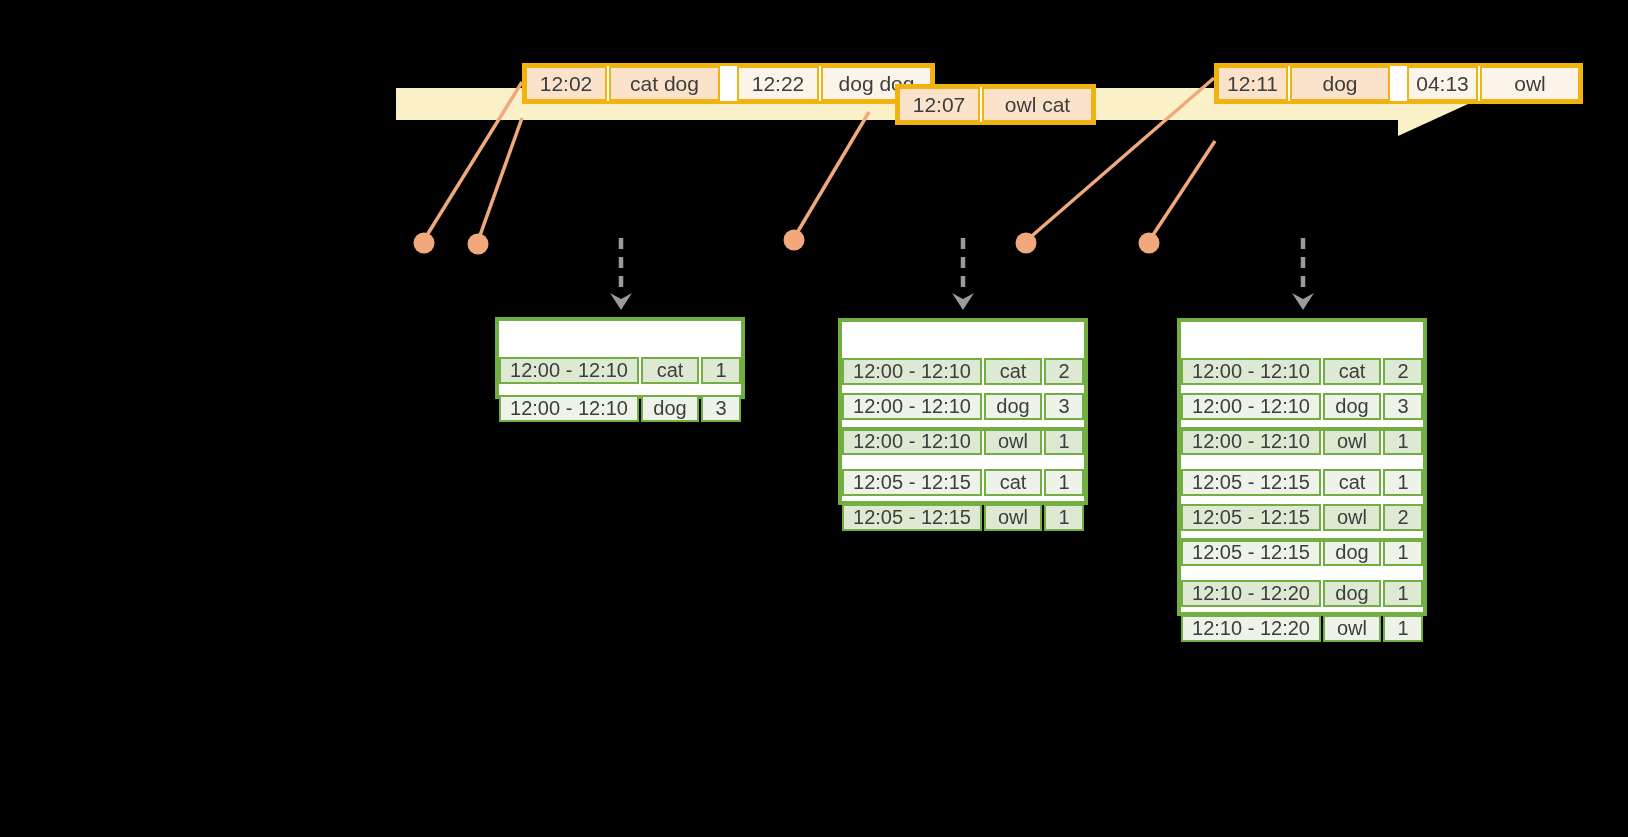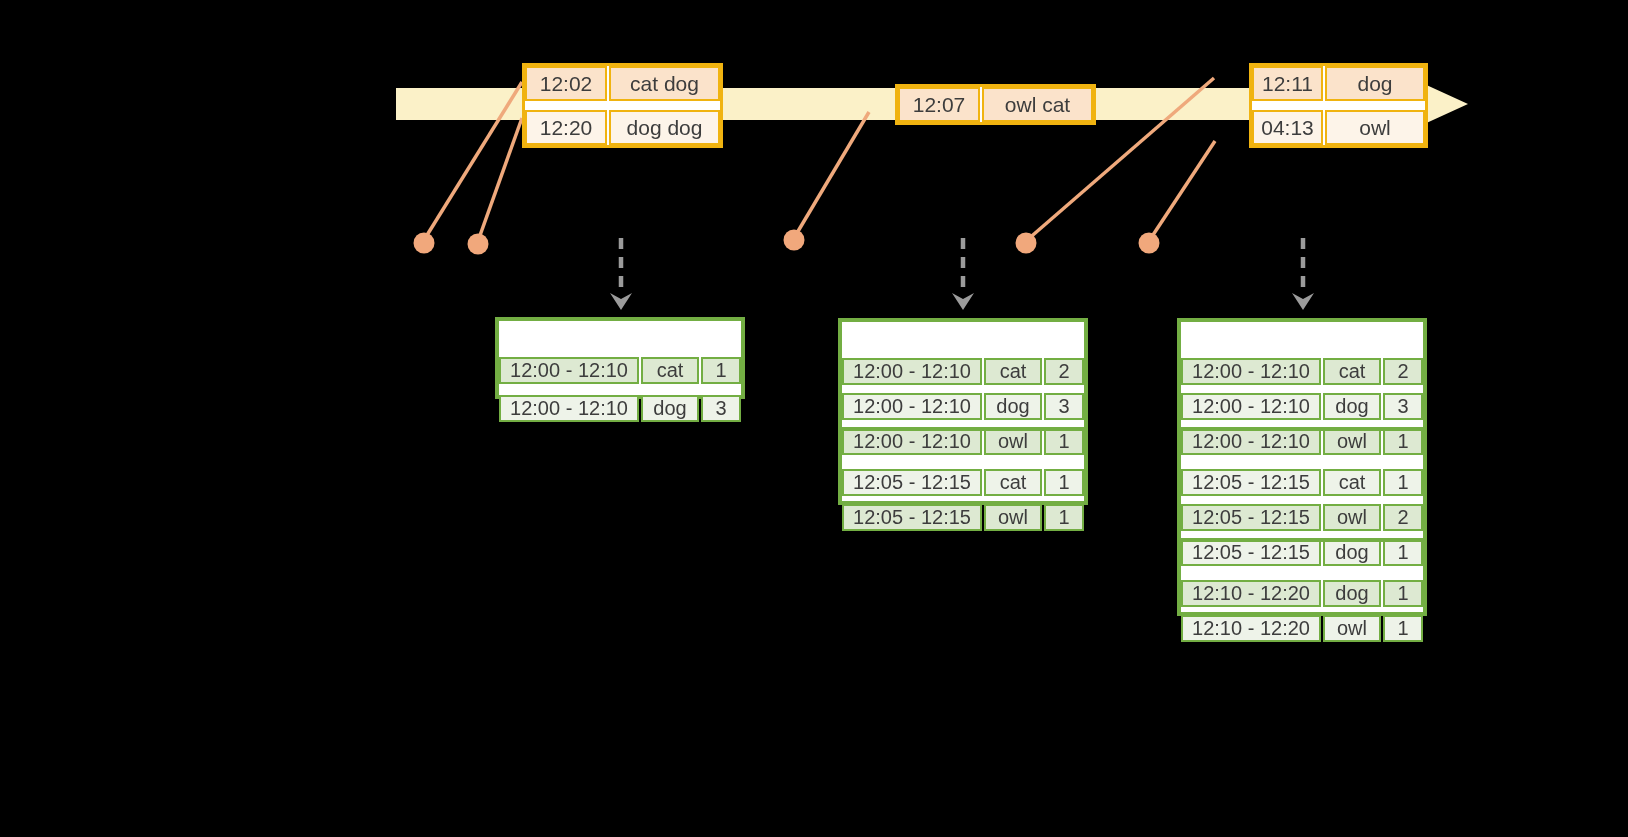--- a/index.html
+++ b/index.html
@@ -14,27 +14,27 @@
     border-left:70px solid var(--timeline-band,#fbf1c8);
     border-top:32px solid transparent;border-bottom:32px solid transparent;}
   
   .overlay{position:absolute;left:0;top:0;z-index:2;}
   .conn{stroke:var(--connector,#efa97c);stroke-width:3.5;fill:none;}
   .dot{fill:var(--dot,#f1a87c);}
   .trig{stroke:var(--dashed-arrow,#9b9b9b);stroke-width:4.5;stroke-dasharray:11 8;fill:none;}
   .trig-head{fill:var(--dashed-arrow,#9b9b9b);}
   
   .ebox{position:absolute;z-index:3;background:#fff;border:3px solid var(--event-border,#f0b310);
-    display:flex;flex-direction:column;gap:9px;font-size:21px;}
+    display:flex;flex-direction:row;gap:17px;font-size:21px;}
   .erow{display:grid;gap:2px;height:35px;}
   .ebox.b1 .erow,.ebox.b2 .erow{grid-template-columns:82px 111px;}
   .ebox.b3 .erow{grid-template-columns:71px 100px;}
   .ebox.b1{left:522px;top:63px;}
   .ebox.b2{left:895px;top:84px;}
-  .ebox.b3{left:1214px;top:63px;margin-left:35px;}
+  .ebox.b3{left:1214px;top:63px;}
   .ecell{border:2px solid var(--event-border,#f0b310);display:flex;align-items:center;justify-content:center;}
   .erow.dark .ecell{background:var(--event-row-dark,#fbe3cb);}
   .erow.light .ecell{background:var(--event-row-light,#fdf4e9);}
   
   .gtable{position:absolute;z-index:3;background:#fff;border:4px solid var(--table-border,#73ae43);
     display:flex;flex-direction:column;gap:2px;font-size:20px;}
   .gtable.t1{left:495px;top:317px;}
   .gtable.t1 .grow{height:36px;}
   .gtable.t2{left:838px;top:318px;}
   .gtable.t3{left:1177px;top:318px;}
@@ -72,21 +72,21 @@
   </svg>
 
   <div class="ebox b1">
 
       <div class="erow dark">
         <div class="ecell">12:02</div>
         <div class="ecell">cat dog</div>
       </div>
 
       <div class="erow light">
-        <div class="ecell">12:20</div>
+        <div class="ecell">12:22</div>
         <div class="ecell">dog dog</div>
       </div>
     </div>
   <div class="ebox b2">
 
       <div class="erow dark">
         <div class="ecell">12:07</div>
         <div class="ecell">owl cat</div>
       </div>
     </div>

